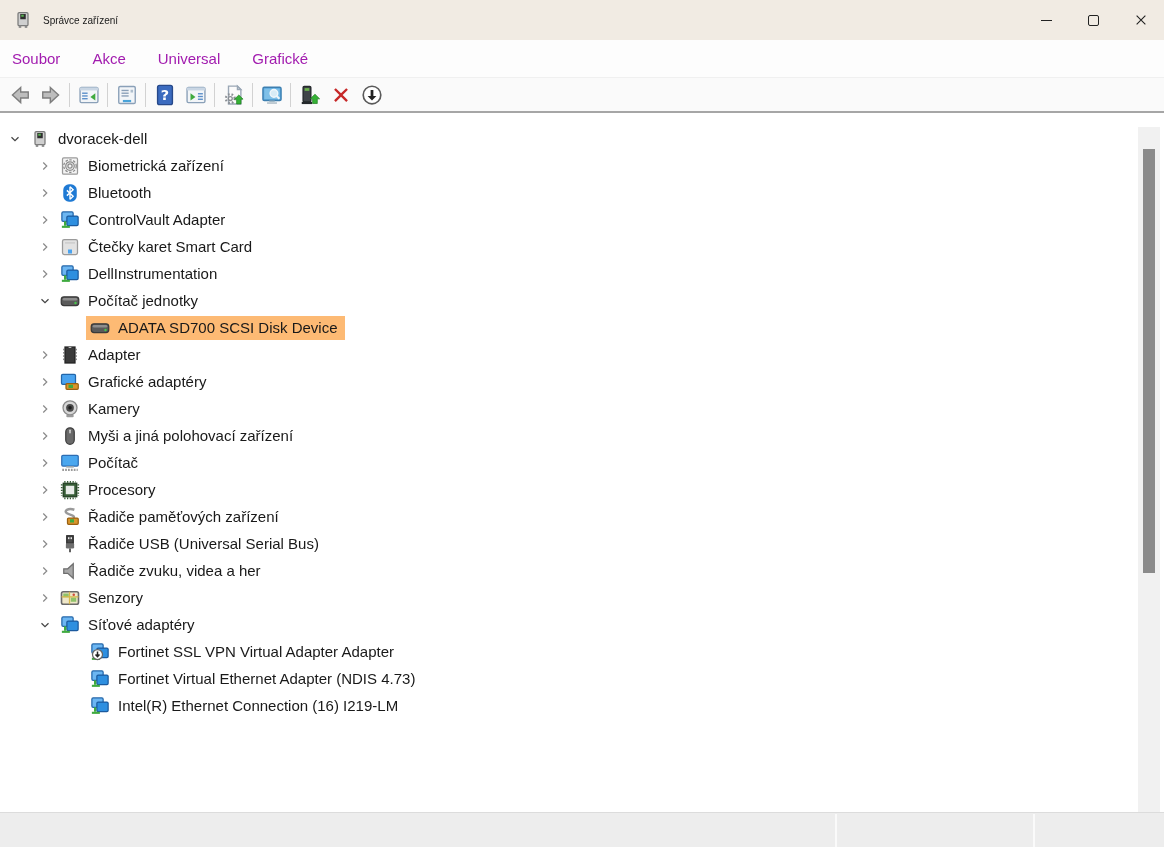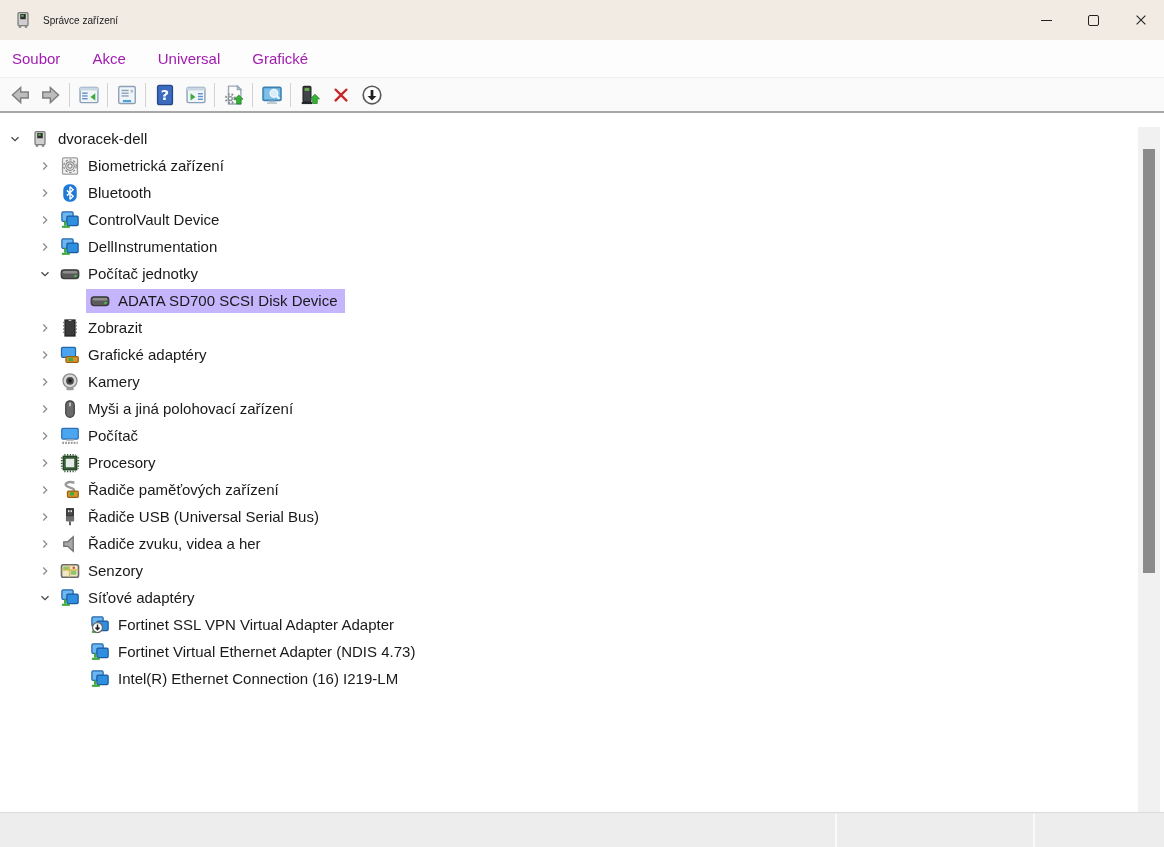--- a/index.html
+++ b/index.html
@@ -36,21 +36,21 @@
   .tsep { width:1px; height:24px; background:#d2d2d2; margin:0 3px; flex:0 0 1px; }
 
   
   .content { position:relative; height:699px; background:#fff; overflow:hidden; }
   .tree { padding-top:12px; }
   .row { height:27px; display:flex; align-items:center; font-size:15px; white-space:nowrap; }
   .lv0 { padding-left:8px; } .lv1 { padding-left:38px; } .lv2 { padding-left:68px; }
   .chev { width:26px; flex:0 0 26px; height:16px; display:flex; align-items:center; }
   .chev svg { width:14px; height:14px; }
   .labelwrap { display:flex; align-items:center; padding:2px 7px 2px 4px; margin-left:-8px; }
-  .row.selected .labelwrap { background:#c4b5fd; }
+  .row.selected .labelwrap { background:#fdba74; }
   .ticon { width:20px; height:20px; flex:0 0 20px; margin-right:8px; }
 
   
   .scrollbar { position:absolute; top:14px; right:4px; bottom:0; width:22px; background:#f1f1f1; }
   .scroll-thumb { position:absolute; left:5px; top:22px; width:12px; height:424px; background:#8b8b8b; }
 
   
   .bottomstrip { height:35px; background:#ededed; border-top:1px solid #dcdcdc; position:relative; }
   .bs-div { position:absolute; top:1px; bottom:0; width:2px; background:#fafafa; }
 </style>
@@ -397,24 +397,37 @@
       <div class="row lv1">
         <span class="chev">
             <svg>
               <use href="#c-right"></use>
             </svg>
           </span>
         <span class="labelwrap">
             <svg class="ticon">
               <use href="#i-netdev"></use>
             </svg>
-            <span class="lbl">ControlVault Device</span>
-          </span>
-      </div>
-
+            <span class="lbl">ControlVault Adapter</span>
+          </span>
+      </div>
+
+      <div class="row lv1">
+        <span class="chev">
+            <svg>
+              <use href="#c-right"></use>
+            </svg>
+          </span>
+        <span class="labelwrap">
+            <svg class="ticon">
+              <use href="#i-smartcard"></use>
+            </svg>
+            <span class="lbl">Čtečky karet Smart Card</span>
+          </span>
+      </div>
 
       <div class="row lv1">
         <span class="chev">
             <svg>
               <use href="#c-right"></use>
             </svg>
           </span>
         <span class="labelwrap">
             <svg class="ticon">
               <use href="#i-netdev"></use>
@@ -451,21 +464,21 @@
       <div class="row lv1">
         <span class="chev">
             <svg>
               <use href="#c-right"></use>
             </svg>
           </span>
         <span class="labelwrap">
             <svg class="ticon">
               <use href="#i-firmware"></use>
             </svg>
-            <span class="lbl">Zobrazit</span>
+            <span class="lbl">Adapter</span>
           </span>
       </div>
 
       <div class="row lv1">
         <span class="chev">
             <svg>
               <use href="#c-right"></use>
             </svg>
           </span>
         <span class="labelwrap">

